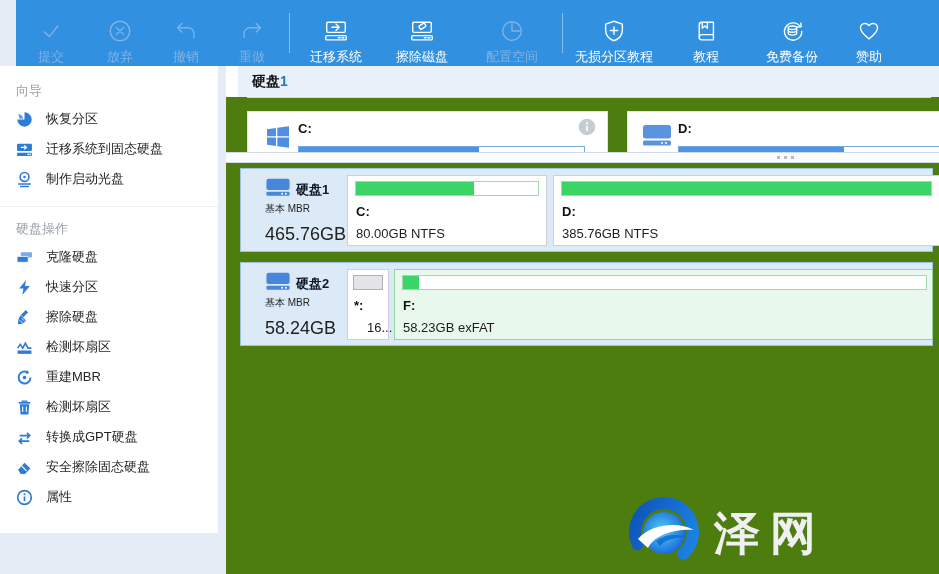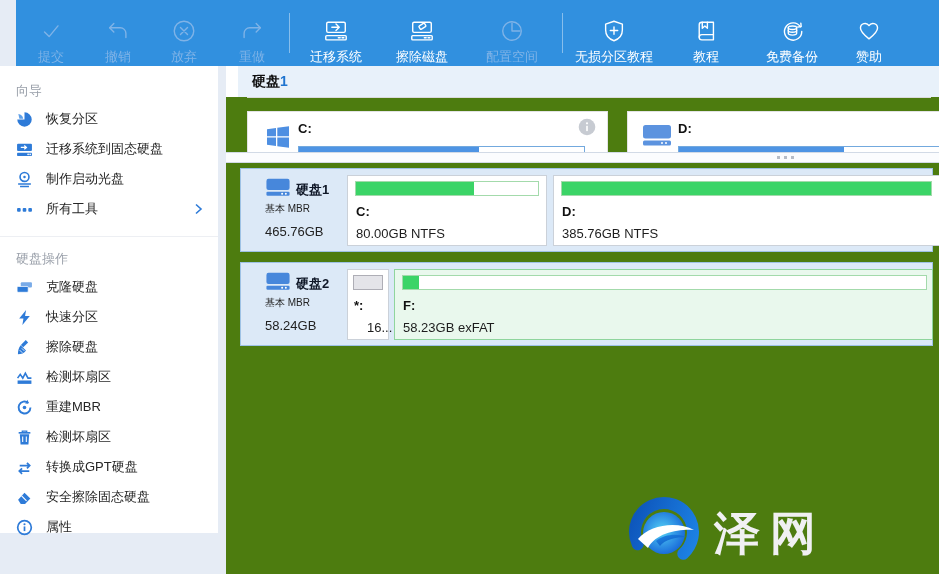--- a/index.html
+++ b/index.html
@@ -40,21 +40,21 @@
   #splitter { position:absolute; left:0; top:86px; width:713px; height:11px; background:#FBFCFE; border-top:1px solid #D2DAE6; border-bottom:1px solid #D2DAE6; z-index:6; }
   .split-dots { position:absolute; left:551px; top:3px; display:flex; gap:4px; }
   .split-dots i { width:3px; height:3px; background:#B6BCC7; display:block; }
 
   .disk-row { position:absolute; left:14px; width:693px; height:84px; background:#DCE9F7; border:1px solid #9EC2E5; }
   .row-disk1 { top:102px; }
   .row-disk2 { top:196px; }
   .di-icon { position:absolute; left:24px; top:9px; }
   .di-name { position:absolute; left:55px; top:12px; font-size:13px; font-weight:bold; color:#101828; }
   .di-type { position:absolute; left:24px; top:33px; font-size:10px; color:#222; }
-  .di-size { position:absolute; left:24px; top:55px; font-size:13px; color:#222; }
+  .di-size { position:absolute; left:24px; top:55px; font-size:18px; color:#222; }
 
   .part-card { position:absolute; top:6px; height:71px; background:#FFFFFF; border:1px solid #CBD1D9; }
   .part-card.selected { background:#E9F8ED; border:1px solid #8FD59D; }
   .part-bar { position:absolute; left:7px; top:5px; height:15px; border:1px solid #A3DAAB; background:#FFFFFF; overflow:hidden; }
   .part-fill { height:100%; background:#3BD467; }
   .part-bar.gray { border-color:#AEAEB6; }
   .part-fill.gray { background:#E4E4E9; }
   .part-name { position:absolute; left:8px; top:28px; font-size:13px; font-weight:bold; color:#111; }
   .part-detail { position:absolute; left:8px; top:50px; font-size:13px; color:#1D1D1D; }
 
@@ -71,38 +71,38 @@
 
     <div class="tb-btn disabled" style="width:70px">
       <span class="tb-ic">
         <svg width="26" height="26" viewBox="0 0 28 28">
             <path d="M7 15l5 5L21.5 8.5"></path>
           </svg>
       </span>
       <span class="tb-label">提交</span>
     </div>
 
+    <div class="tb-btn disabled" style="width:68px">
+      <span class="tb-ic">
+        <svg width="26" height="26" viewBox="0 0 28 28">
+            <circle cx="14" cy="14" r="10.5"></circle>
+            <path d="M10.2 10.2l7.6 7.6M17.8 10.2l-7.6 7.6"></path>
+          </svg>
+      </span>
+      <span class="tb-label">放弃</span>
+    </div>
+
     <div class="tb-btn disabled" style="width:64px">
       <span class="tb-ic">
         <svg width="26" height="26" viewBox="0 0 28 28">
             <path d="M9.5 6L5 10.5 9.5 15"></path>
             <path d="M5 10.5h11.5a6 6 0 0 1 6 6V21"></path>
           </svg>
       </span>
       <span class="tb-label">撤销</span>
-    </div>
-
-    <div class="tb-btn disabled" style="width:68px">
-      <span class="tb-ic">
-        <svg width="26" height="26" viewBox="0 0 28 28">
-            <circle cx="14" cy="14" r="10.5"></circle>
-            <path d="M10.2 10.2l7.6 7.6M17.8 10.2l-7.6 7.6"></path>
-          </svg>
-      </span>
-      <span class="tb-label">放弃</span>
     </div>
 
     <div class="tb-btn disabled" style="width:68px">
       <span class="tb-ic">
         <svg width="26" height="26" viewBox="0 0 28 28">
             <path d="M18.5 6L23 10.5 18.5 15"></path>
             <path d="M23 10.5H11.5a6 6 0 0 0-6 6V21"></path>
           </svg>
       </span>
       <span class="tb-label">重做</span>
@@ -220,35 +220,20 @@
       <span class="sb-ic">
         <svg width="17" height="17" viewBox="0 0 16 16">
             <circle cx="8" cy="5.6" r="4.2" fill="none" stroke="#2E7BD8" stroke-width="1.5"></circle>
             <circle cx="8" cy="5.6" r="1.2" fill="#2E7BD8"></circle>
             <path d="M2 12.2h12M3.8 14.6h8.4" stroke="#2E7BD8" stroke-width="1.5"></path>
           </svg>
       </span>
       <span class="sb-label">制作启动光盘</span>
     </div>
 
-    <div class="sb-item">
-      <span class="sb-ic">
-        <svg width="17" height="17" viewBox="0 0 16 16">
-            <rect x="1" y="6.6" width="3.4" height="3.4" rx=".9" fill="#2E7BD8"></rect>
-            <rect x="6.3" y="6.6" width="3.4" height="3.4" rx=".9" fill="#2E7BD8"></rect>
-            <rect x="11.6" y="6.6" width="3.4" height="3.4" rx=".9" fill="#2E7BD8"></rect>
-          </svg>
-      </span>
-      <span class="sb-label">所有工具</span>
-      <span class="sb-chevron">
-        <svg width="16" height="16" viewBox="0 0 16 16">
-            <path d="M6 3.5L11 8l-5 4.5" stroke="#2E7BD8" stroke-width="1.6" fill="none"></path>
-          </svg>
-      </span>
-    </div>
 
     <div class="sb-header second">硬盘操作</div>
 
     <div class="sb-item">
       <span class="sb-ic">
         <svg width="17" height="17" viewBox="0 0 16 16">
             <rect x="4.5" y="3" width="10.5" height="5" rx="1" fill="#79ABE8"></rect>
             <rect x="1" y="7" width="10.5" height="5.5" rx="1" fill="#2E7BD8" stroke="#fff" stroke-width=".7"></rect>
           </svg>
       </span>

